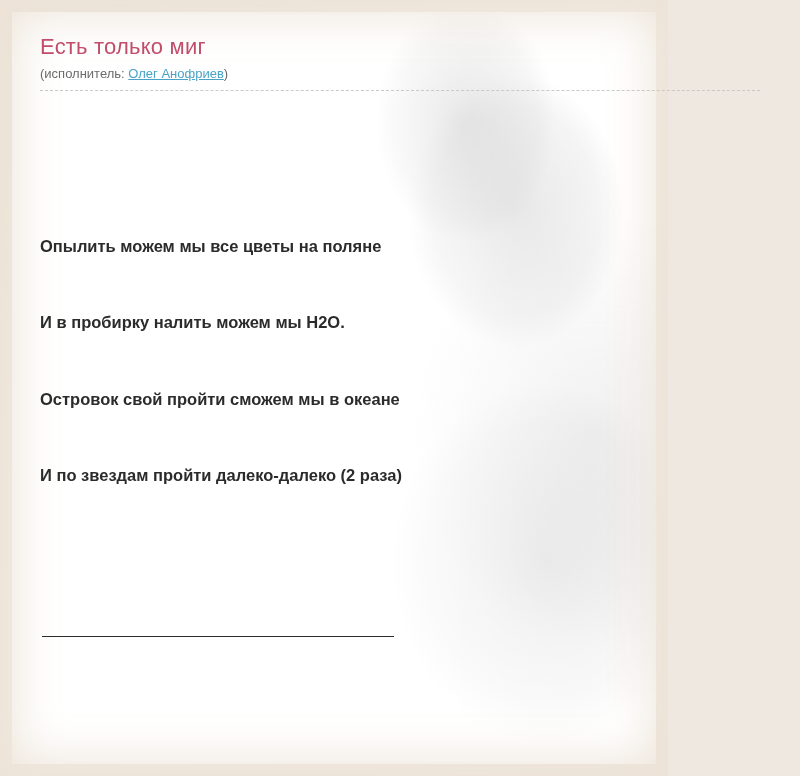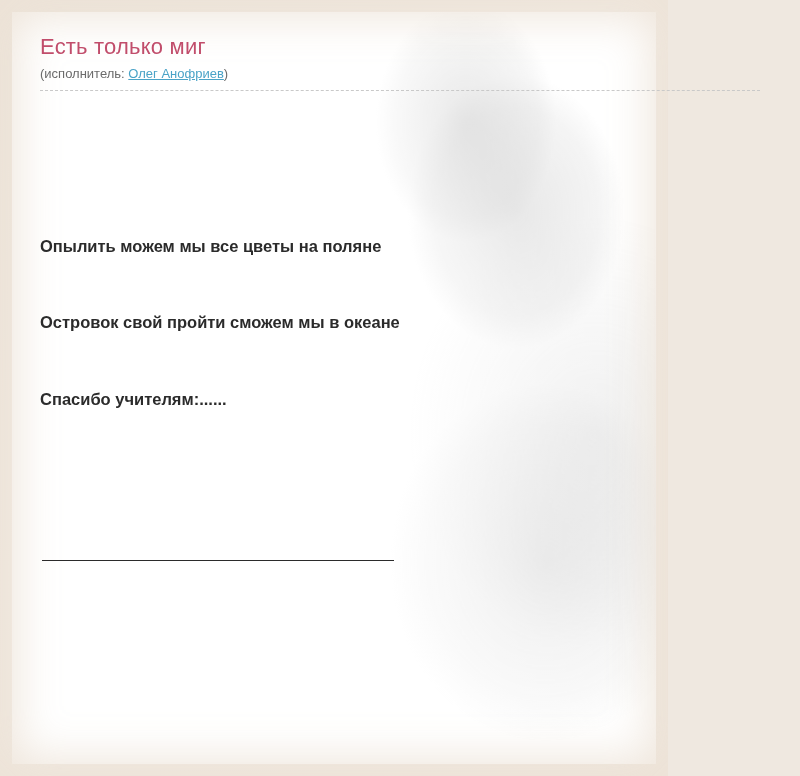--- a/index.html
+++ b/index.html
@@ -118,22 +118,23 @@
 
   <div class="content">
     <h1 class="song-title">Есть только миг</h1>
 
     <div class="performer-line"><span>(исполнитель: </span><span class="performer-link">Олег Анофриев</span><span>)</span></div>
 
     <div class="lyrics">
 
       <div class="stanza">
         <span class="line">Опылить можем мы все цветы на поляне</span>
+        <span class="line">И в пробирку налить можем мы Н2О.</span>
         <span class="line">Островок свой пройти сможем мы в океане</span>
-        <span class="line">Спасибо учителям:......</span>
+        <span class="line">И по звездам пройти далеко-далеко (2 раза)</span>
       </div>
 
       <div class="divider-rule"></div>
 
       
 
       
 
       
 

